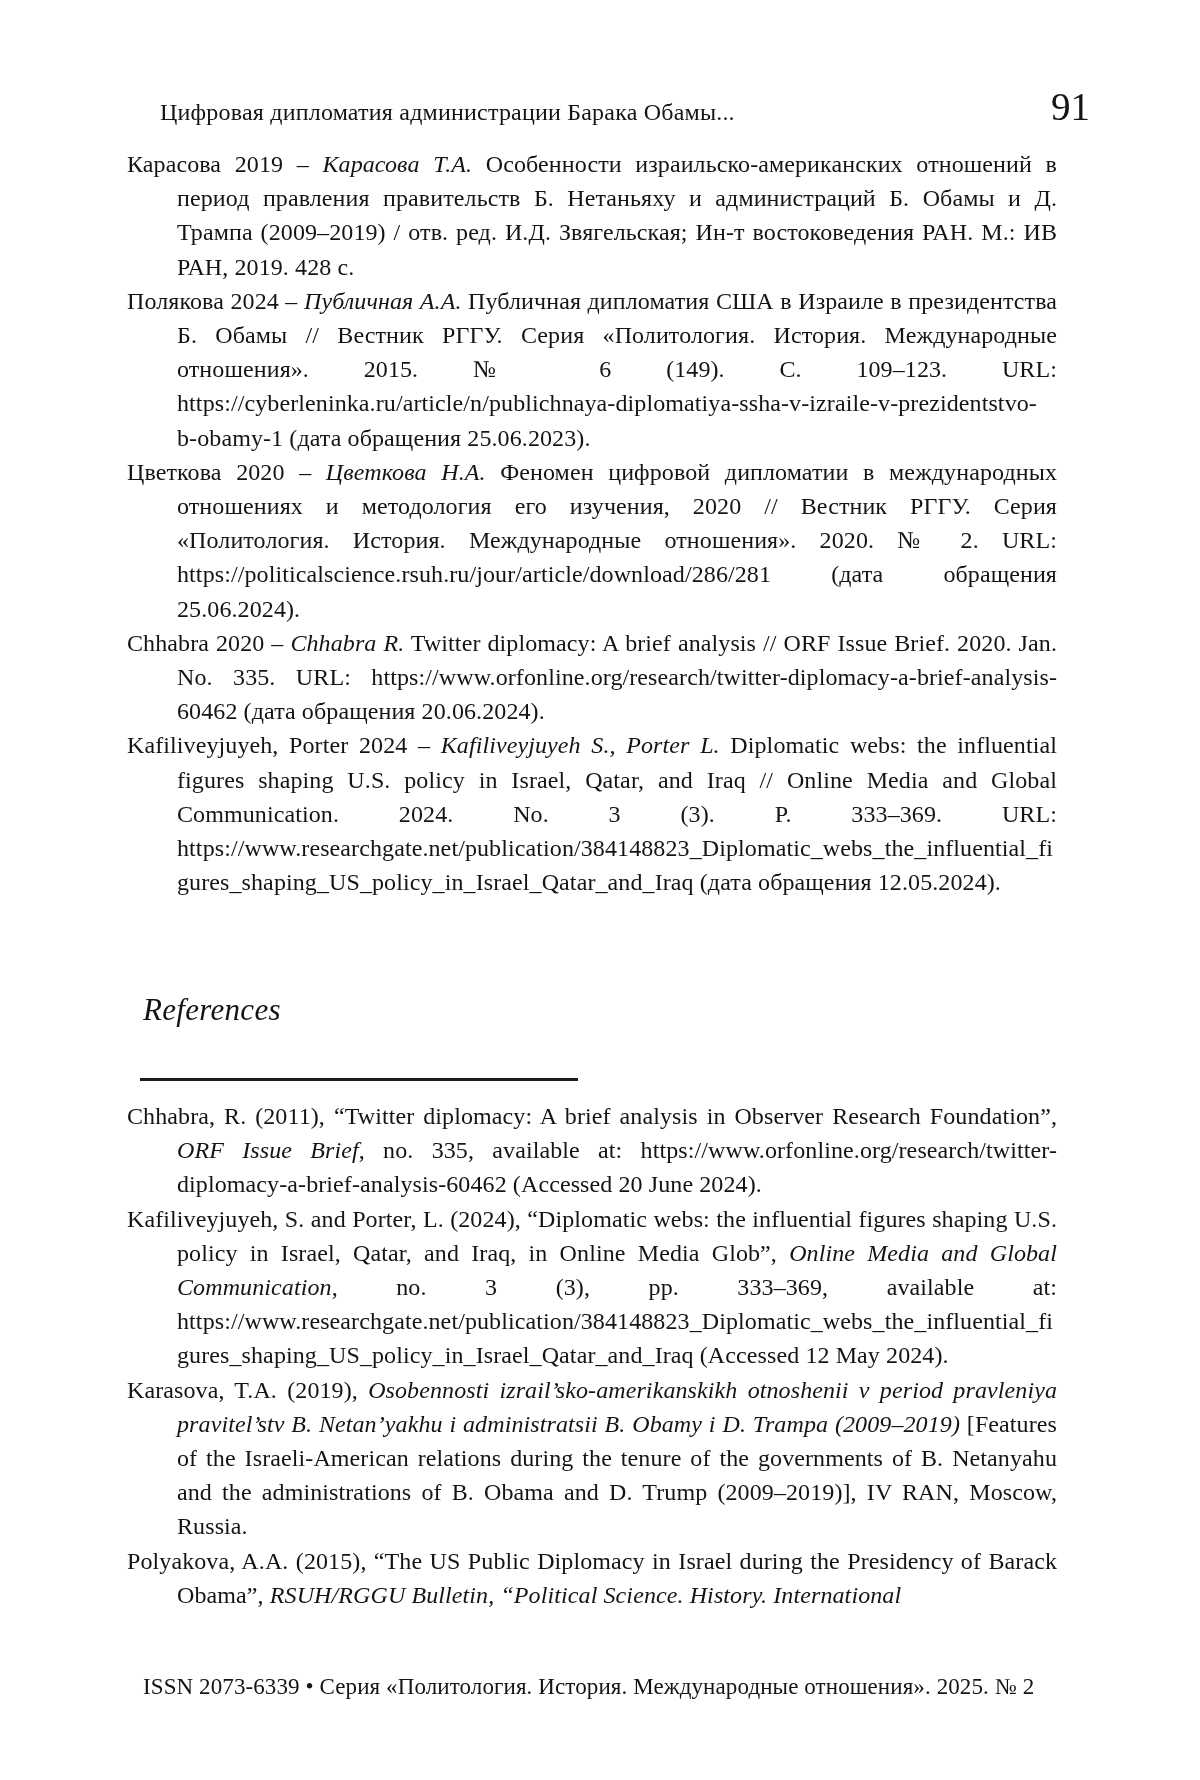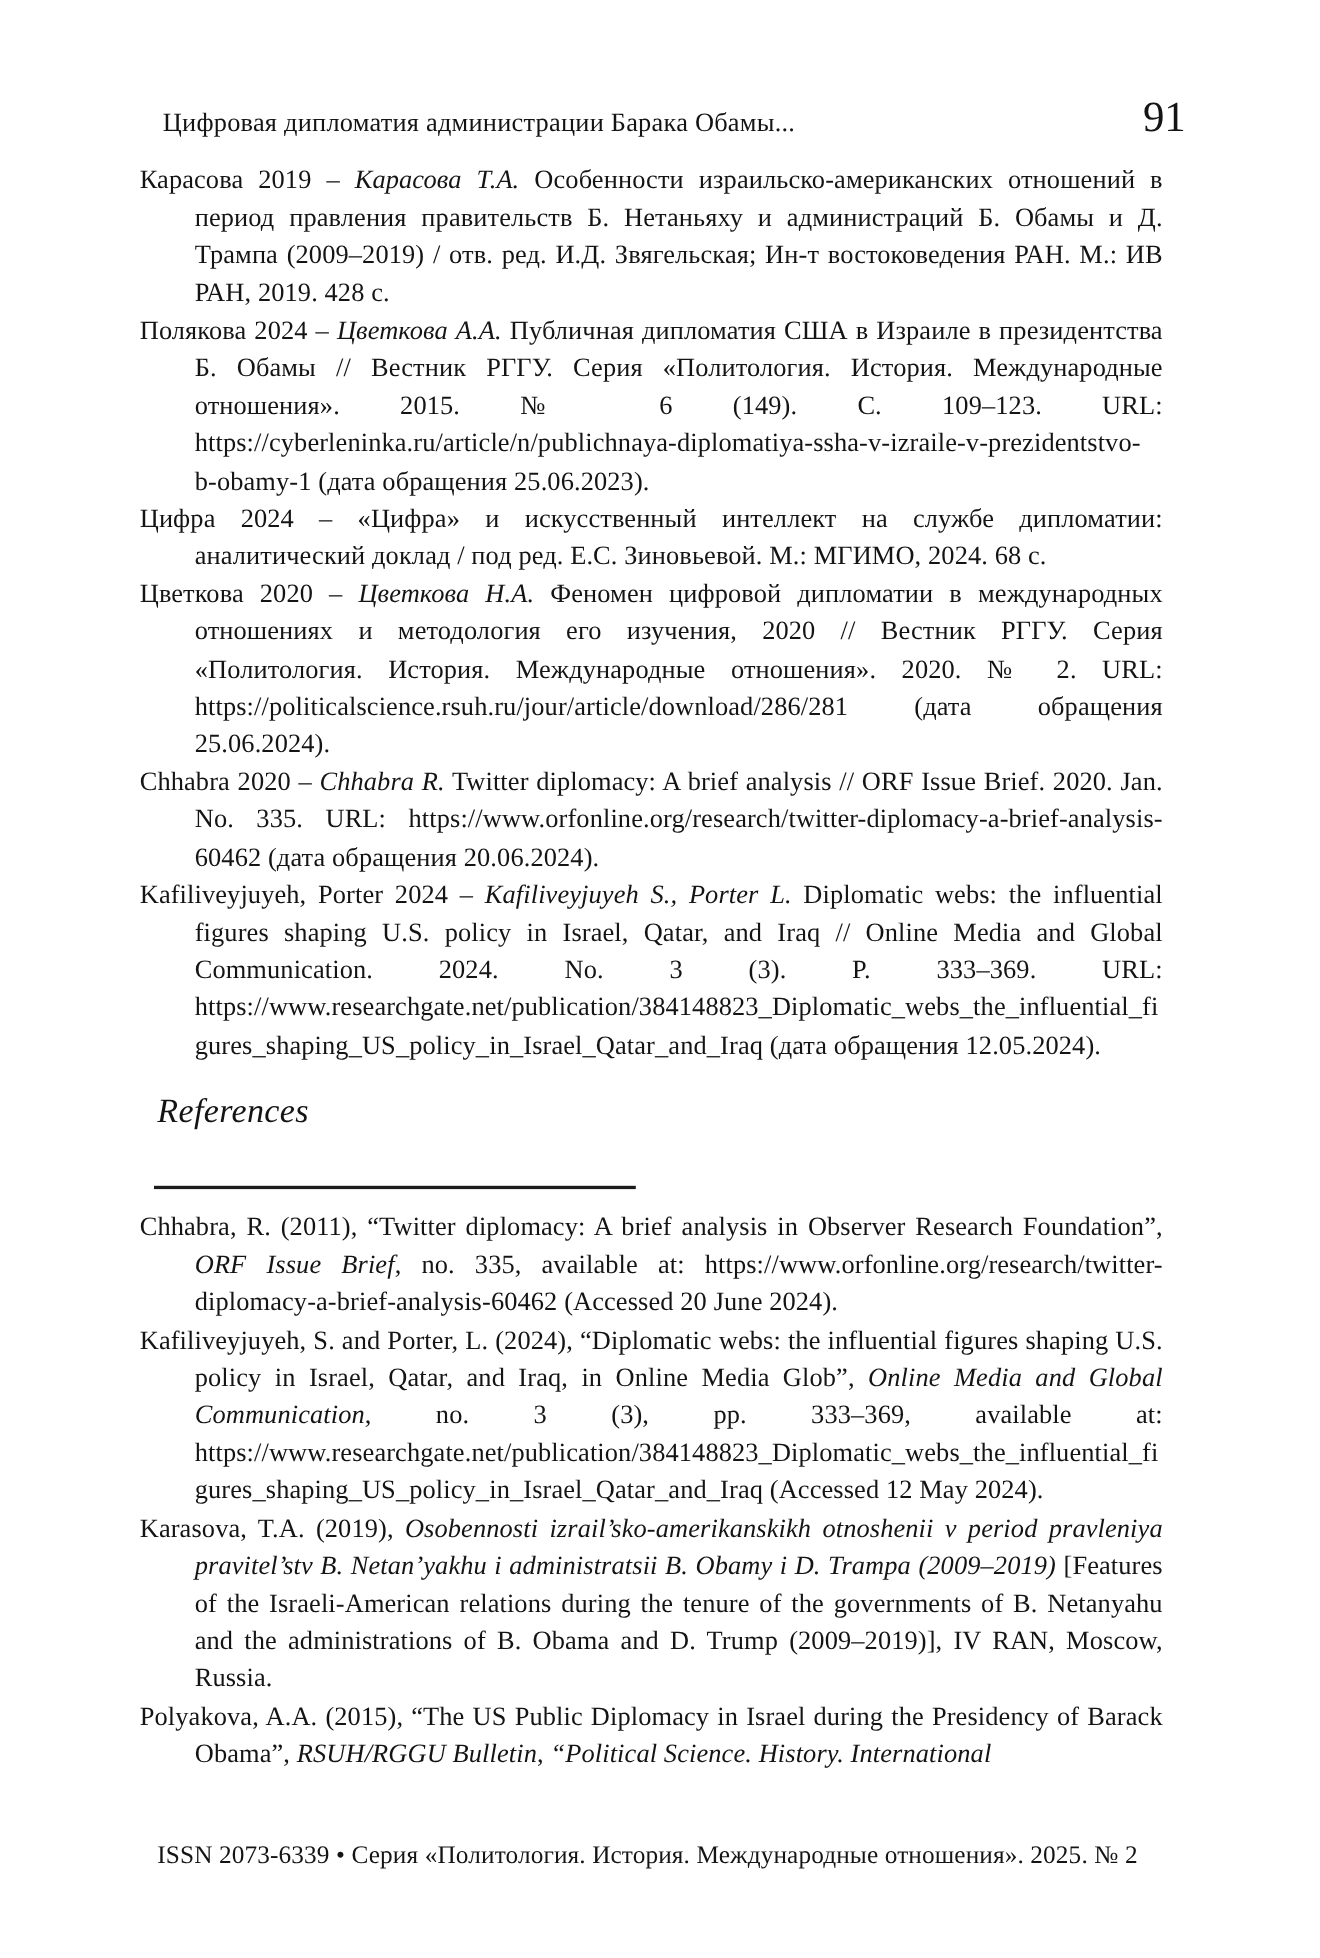--- a/index.html
+++ b/index.html
@@ -6,21 +6,21 @@
   body {
     width: 1200px; height: 1780px;
     background: #ffffff;
     position: relative;
     font-family: "Liberation Serif", serif;
     color: #141414;
     overflow: hidden;
   }
   .page-header {
     position: absolute;
-    left: 148px; width: 930px; top: 84px;
+    left: 160px; width: 930px; top: 84px;
     display: flex; justify-content: space-between; align-items: baseline;
   }
   .running-title { font-size: 24px; letter-spacing: 0.2px; }
   .page-number { font-size: 39px; }
   .bib { position: absolute; left: 127px; width: 930px; }
   .bib-ru { top: 147px; }
   .bib-en { top: 1099px; }
   .bib-entry {
     margin: 0;
     font-size: 24px;
@@ -55,22 +55,21 @@
 </head>
 <body>
 
 <div class="page-header">
   <span class="running-title">Цифровая дипломатия администрации Барака Обамы...</span>
   <span class="page-number">91</span>
 </div>
 
 <section class="bib bib-ru" id="bib-ru">
     <p class="bib-entry"><span>Карасова 2019 – </span><i>Карасова Т.А.</i><span> Особенности израильско-американских отношений в период правления правительств Б. Нетаньяху и администраций Б. Обамы и Д. Трампа (2009–2019) / отв. ред. И.Д. Звягельская; Ин-т востоковедения РАН. М.: ИВ РАН, 2019. 428 с.</span></p>
-    <p class="bib-entry"><span>Полякова 2024 – </span><i>Цветкова А.А.</i><span> Публичная дипломатия США в Израиле в президентства Б. Обамы // Вестник РГГУ. Серия «Политология. История. Международные отношения». 2015. № 6 (149). С. 109–123. URL: https://cyberleninka.ru/article/n/publichnaya-diplomatiya-ssha-v-izraile-v-prezidentstvo-b-obamy-1 (дата обращения 25.06.2023).</span></p>
-    <p class="bib-entry"><span>Цифра 2024 – «Цифра» и искусственный интеллект на службе дипломатии: аналитический доклад / под ред. Е.С. Зиновьевой. М.: МГИМО, 2024. 68 с.</span></p>
+    <p class="bib-entry"><span>Полякова 2024 – </span><i>Публичная А.А.</i><span> Публичная дипломатия США в Израиле в президентства Б. Обамы // Вестник РГГУ. Серия «Политология. История. Международные отношения». 2015. № 6 (149). С. 109–123. URL: https://cyberleninka.ru/article/n/publichnaya-diplomatiya-ssha-v-izraile-v-prezidentstvo-b-obamy-1 (дата обращения 25.06.2023).</span></p>
     <p class="bib-entry"><span>Цветкова 2020 – </span><i>Цветкова Н.А.</i><span> Феномен цифровой дипломатии в международных отношениях и методология его изучения, 2020 // Вестник РГГУ. Серия «Политология. История. Международные отношения». 2020. № 2. URL: https://politicalscience.rsuh.ru/jour/article/download/286/281 (дата обращения 25.06.2024).</span></p>
     <p class="bib-entry"><span>Chhabra 2020 – </span><i>Chhabra R.</i><span> Twitter diplomacy: A brief analysis // ORF Issue Brief. 2020. Jan. No. 335. URL: https://www.orfonline.org/research/twitter-diplomacy-a-brief-analysis-60462 (дата обращения 20.06.2024).</span></p>
     <p class="bib-entry"><span>Kafiliveyjuyeh, Porter 2024 – </span><i>Kafiliveyjuyeh S., Porter L.</i><span> Diplomatic webs: the influential figures shaping U.S. policy in Israel, Qatar, and Iraq // Online Media and Global Communication. 2024. No. 3 (3). P. 333–369. URL: https://www.researchgate.net/publication/384148823_Diplomatic_webs_the_influential_figures_shaping_US_policy_in_Israel_Qatar_and_Iraq (дата обращения 12.05.2024).</span></p>
   </section>
 
 <h2 class="references-heading">References</h2>
 <div class="references-rule"></div>
 
 <section class="bib bib-en" id="bib-en">
     <p class="bib-entry"><span>Chhabra, R. (2011), “Twitter diplomacy: A brief analysis in Observer Research Foundation”, </span><i>ORF Issue Brief</i><span>, no. 335, available at: https://www.orfonline.org/research/twitter-diplomacy-a-brief-analysis-60462 (Accessed 20 June 2024).</span></p>

